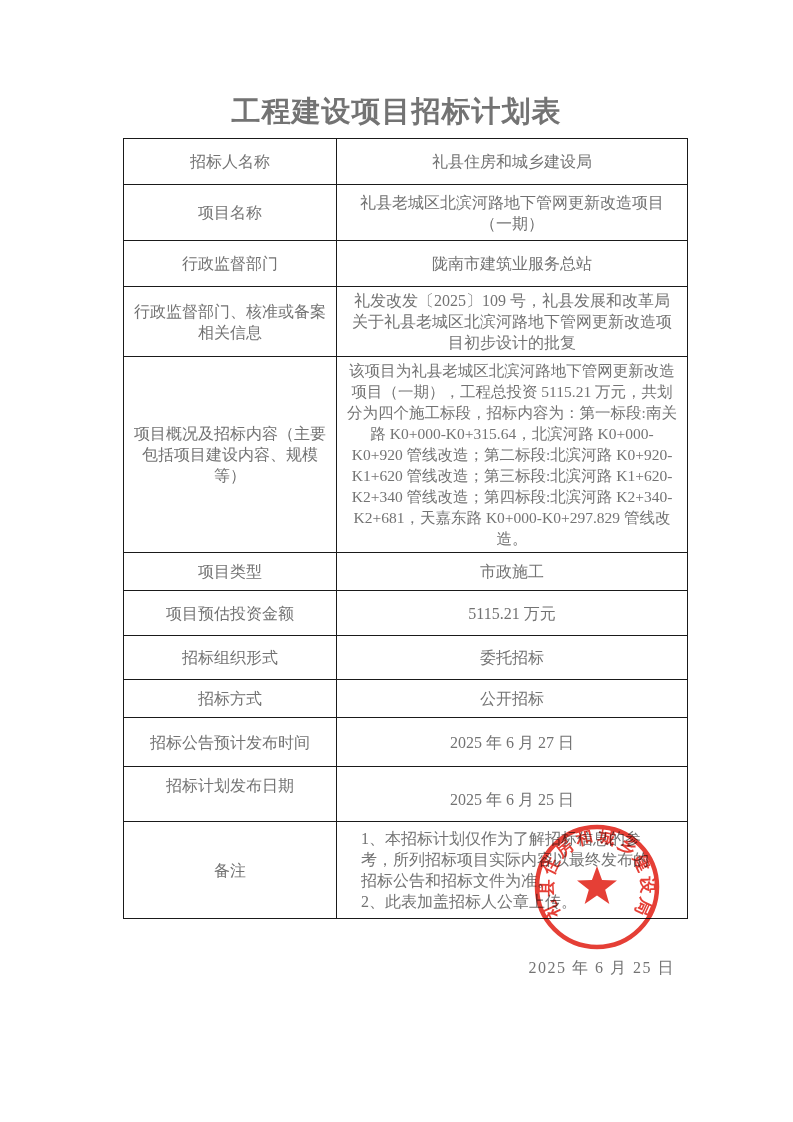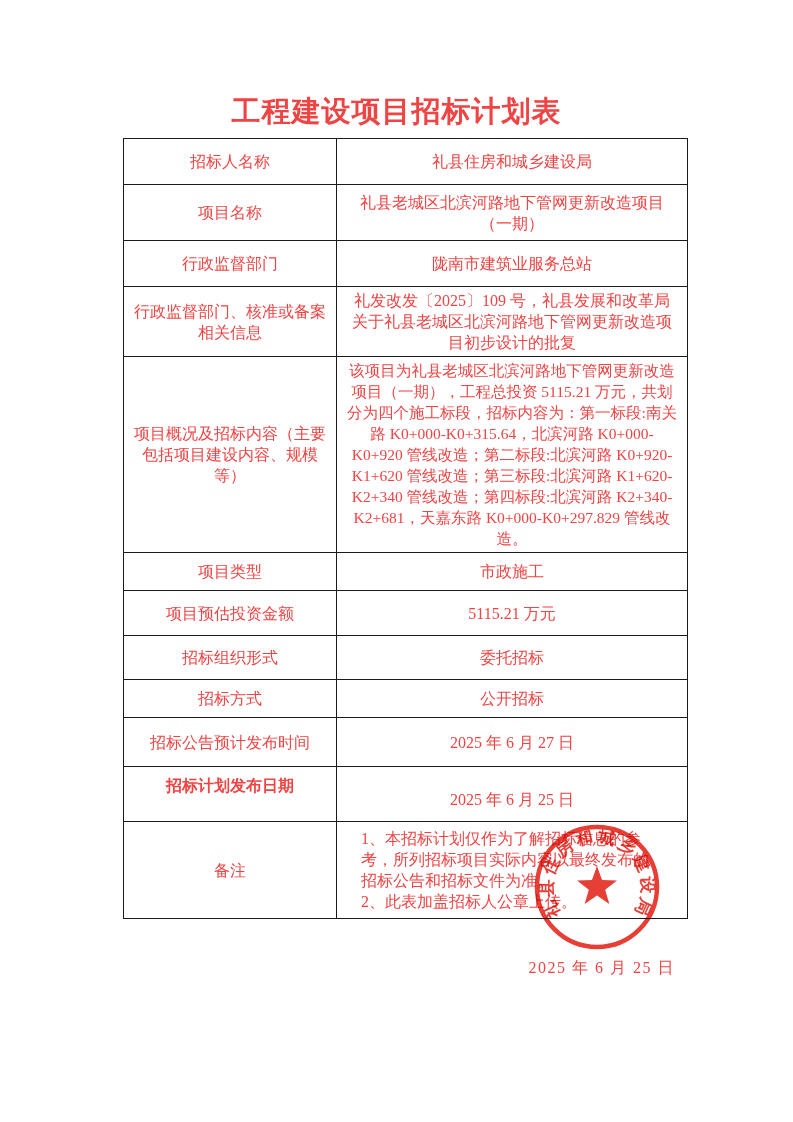--- a/index.html
+++ b/index.html
@@ -3,21 +3,21 @@
 <meta charset="utf-8">
 <style>
   html,body{margin:0;padding:0;background:#888;}
   #page{
     position:relative;
     width:793px;height:1122px;
     background:#ffffff;
     margin:0 auto;
     overflow:hidden;
     font-family:"Liberation Serif","DejaVu Serif",serif;
-    color:#ef4444;
+    color:#737373;
   }
   #doc-title{
     position:absolute;
     top:92px;left:0;right:0;
     text-align:center;
     font-family:"Liberation Sans","DejaVu Sans",sans-serif;
     font-size:29px;
     font-weight:bold;
     letter-spacing:1px;
   }
@@ -43,21 +43,21 @@
   tr.r3{height:46px;}
   tr.r4{height:60px;}
   tr.r5{height:171px;}
   tr.r5 td.val{font-size:15.5px;line-height:21px;padding:3px 8px;text-align:center;}
   tr.r6{height:38px;}
   tr.r7{height:45px;}
   tr.r8{height:44px;}
   tr.r9{height:38px;}
   tr.r10{height:49px;}
   tr.r11{height:55px;}
-  tr.r11 td.lbl{vertical-align:top;padding-top:8px;font-weight:bold;}
+  tr.r11 td.lbl{vertical-align:top;padding-top:8px;}
   tr.r11 td.val{padding-top:14px;}
   tr.r12{height:94px;}
   tr.r12 td.val{text-align:left;padding:6px 24px;}
   tr.r12 p{margin:0;}
   #signature{
     position:absolute;
     top:916px;left:115px;width:562px;
     text-align:right;
     font-size:16.5px;
   }

